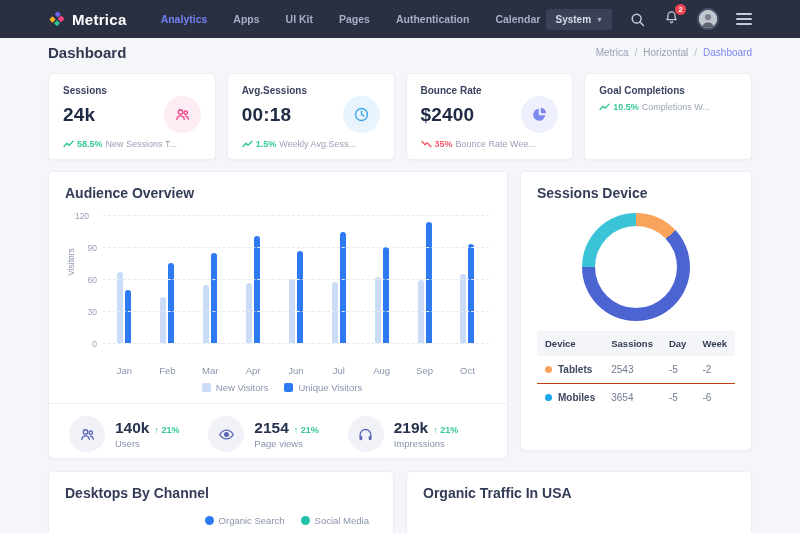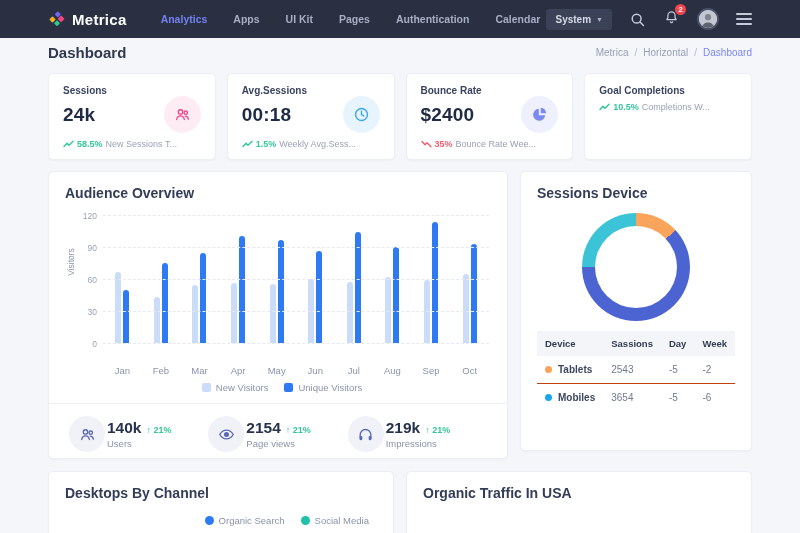--- a/index.html
+++ b/index.html
@@ -64,21 +64,21 @@
   .bar-group { position:relative; display:flex; align-items:flex-end; gap:2px; height:100%; cursor:pointer; }
   .bar { width:6px; border-radius:3px 3px 0 0; }
   .month-label { position:absolute; top:100%; left:50%; transform:translateX(-50%); margin-top:22px;
     font-size:9.5px; color:#8b94ad; white-space:nowrap; }
   .chart-legend { position:absolute; left:8px; right:0; bottom:0; display:flex; justify-content:center; gap:16px; }
   .legend-item { display:flex; align-items:center; gap:5px; font-size:9.5px; color:#8b94ad; cursor:pointer; }
   .swatch { width:9px; height:9px; border-radius:2px; }
 
   .panel-divider { border-top:1px solid #eef0f5; margin:10px -16px 0; }
   .stats-row { display:grid; grid-template-columns:1fr 1fr 1fr; padding:12px 4px 0; }
-  .mini-stat { display:flex; align-items:center; gap:2px; }
+  .mini-stat { display:flex; align-items:center; gap:10px; }
   .mini-icon { width:36px; height:36px; border-radius:50%; background:#f0f2f8; color:#5a68b5;
     display:flex; align-items:center; justify-content:center; flex:0 0 auto; }
   .mini-icon svg { width:17px; height:17px; }
   .mini-val-row { display:flex; align-items:baseline; gap:5px; }
   .mini-value { font-size:15.5px; font-weight:800; color:#27324e; }
   .mini-trend { font-size:9px; font-weight:700; color:#35c79b; }
   .mini-label { font-size:9.5px; color:#8b94ad; margin-top:1px; }
 
   
   .donut-wrap { display:flex; justify-content:center; margin:12px 0 10px; }
@@ -275,25 +275,20 @@
             <div class="bar" style="height: 45%; background: rgb(203, 220, 249);"></div>
             <div class="bar" style="height: 70%; background: rgb(45, 122, 243);"></div>
             <span class="month-label">Mar</span>
           </div>
           <div class="bar-group">
             <div class="bar" style="height: 46.6667%; background: rgb(203, 220, 249);"></div>
             <div class="bar" style="height: 83.3333%; background: rgb(45, 122, 243);"></div>
             <span class="month-label">Apr</span>
           </div>
           <div class="bar-group">
-            <div class="bar" style="height: 45.8333%; background: rgb(203, 220, 249);"></div>
-            <div class="bar" style="height: 80.8333%; background: rgb(45, 122, 243);"></div>
-            <span class="month-label">May</span>
-          </div>
-          <div class="bar-group">
             <div class="bar" style="height: 50%; background: rgb(203, 220, 249);"></div>
             <div class="bar" style="height: 71.6667%; background: rgb(45, 122, 243);"></div>
             <span class="month-label">Jun</span>
           </div>
           <div class="bar-group">
             <div class="bar" style="height: 47.5%; background: rgb(203, 220, 249);"></div>
             <div class="bar" style="height: 86.6667%; background: rgb(45, 122, 243);"></div>
             <span class="month-label">Jul</span>
           </div>
           <div class="bar-group">
@@ -316,21 +311,21 @@
           <span class="legend-item">
             <span class="swatch" style="background: rgb(203, 220, 249);"></span>
             <span>New Visitors</span>
           </span>
           <span class="legend-item">
             <span class="swatch" style="background: rgb(45, 122, 243);"></span>
             <span>Unique Visitors</span>
           </span>
         </div>
     <div class="grid-line" style="top: 10px;"></div>
-        <span class="tick-label" style="top: 5.5px; left: 2px;">120</span>
+        <span class="tick-label" style="top: 5.5px; left: 2px; text-align: center;">120</span>
         <div class="grid-line" style="top: 42px;"></div>
         <span class="tick-label" style="top: 37.5px; left: 2px;">90</span>
         <div class="grid-line" style="top: 74px;"></div>
         <span class="tick-label" style="top: 69.5px; left: 2px;">60</span>
         <div class="grid-line" style="top: 106px;"></div>
         <span class="tick-label" style="top: 101.5px; left: 2px;">30</span>
         <div class="grid-line" style="top: 138px;"></div>
         <span class="tick-label" style="top: 133.5px; left: 2px;">0</span>
       </div>
     <div class="panel-divider"></div>

